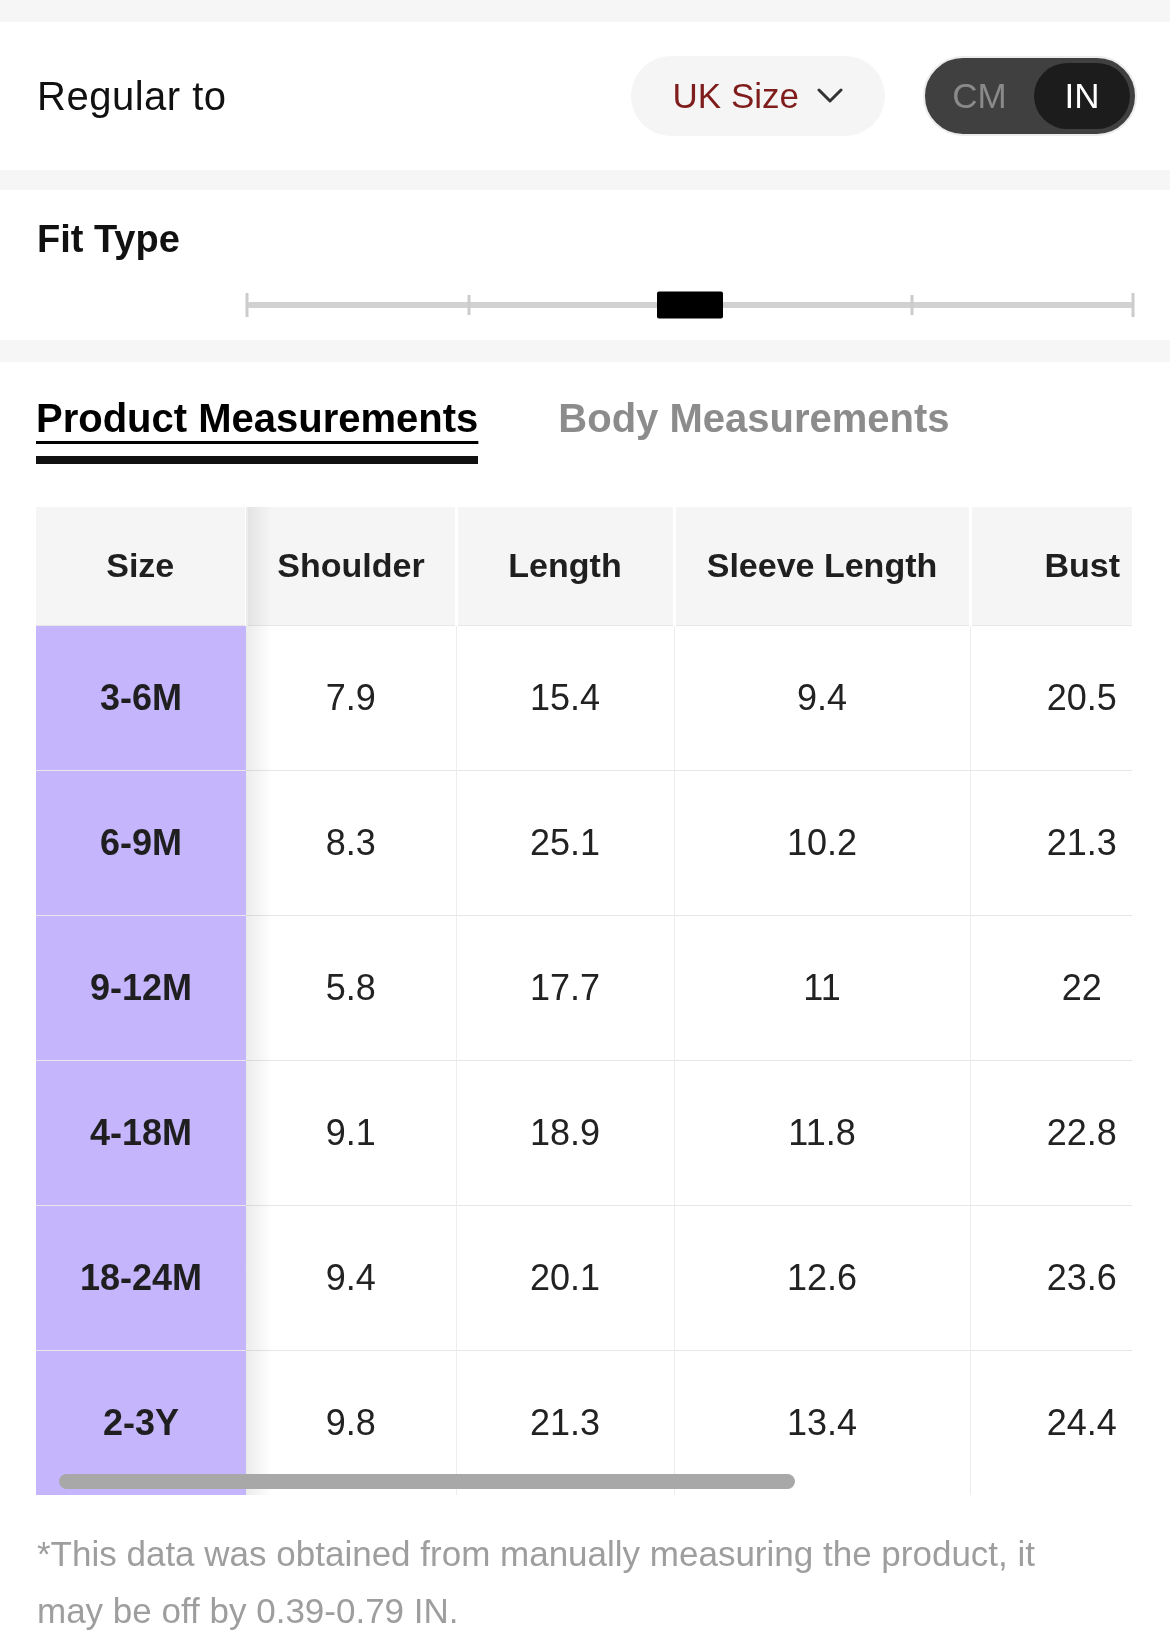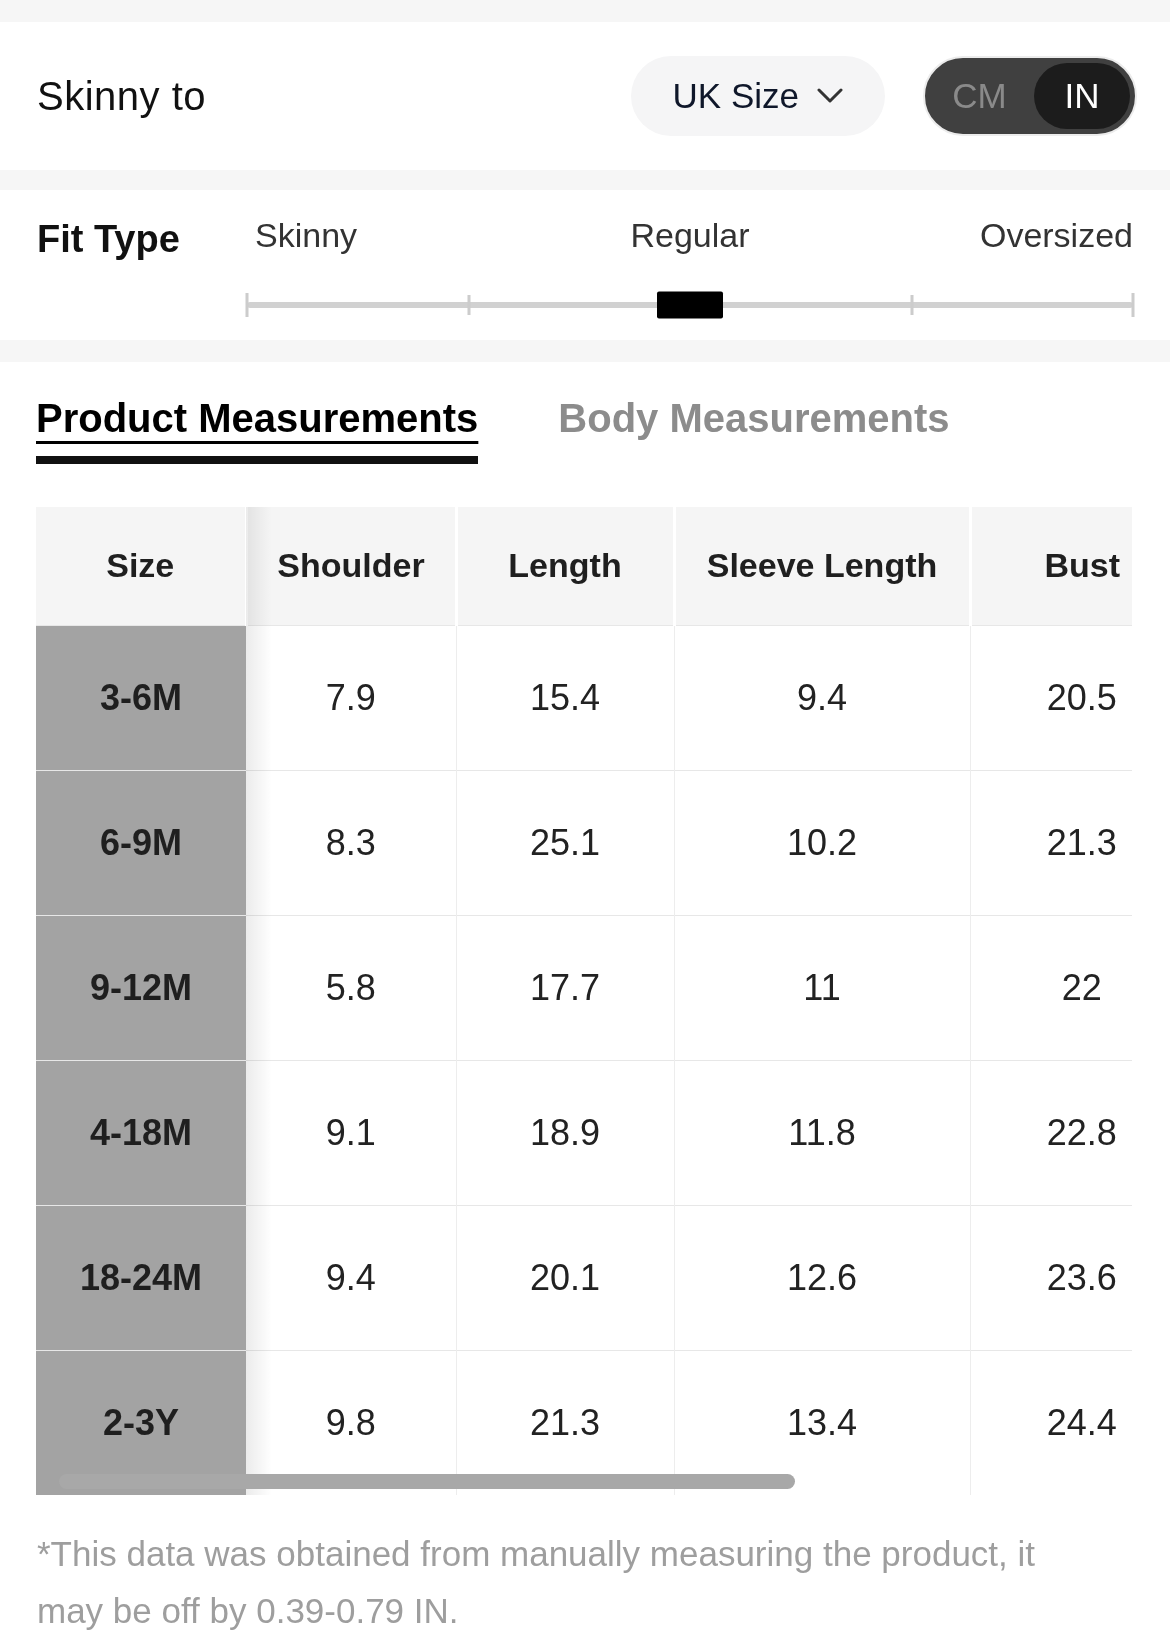--- a/index.html
+++ b/index.html
@@ -19,21 +19,21 @@
     height: 148px; background: #fff;
     display: flex; align-items: center; justify-content: space-between;
     padding: 0 33px 0 37px;
   }
   .switch-label { font-size: 40px; color: #111; letter-spacing: 0.5px; }
   .right-group { display: flex; align-items: center; gap: 38px; }
   .size-pill {
     min-width: 240px; height: 80px; border-radius: 40px;
     background: #f5f5f6; border: none; cursor: pointer;
     display: flex; align-items: center; justify-content: center; gap: 18px;
-    font-family: inherit; font-size: 35px; color: #0f172a; padding: 0 42px;
+    font-family: inherit; font-size: 35px; color: #7f1d1d; padding: 0 42px;
   }
   .chevron { width: 26px; height: 16px; display: block; }
   .unit-toggle {
     width: 214px; height: 80px; border-radius: 40px;
     background: #404040; border: 2px solid #ececec;
     display: flex; align-items: center; cursor: pointer;
   }
   .unit-cm { flex: 1; text-align: center; font-size: 35px; color: #8a8a8a; }
   .unit-in {
     width: 96px; height: 66px; border-radius: 33px; margin-right: 5px;
@@ -87,21 +87,21 @@
   th:nth-child(5), td:nth-child(5) { width: 223px; }
   th {
     height: 118px; background: #f5f5f5; font-size: 34px; font-weight: bold;
     color: #1f1f1f; text-align: center; vertical-align: middle;
   }
   th + th { border-left: 3px solid #fff; }
   td {
     height: 145px; background: #fff; font-size: 36px; color: #222;
     text-align: center; vertical-align: middle; border-top: 1px solid #e7e7e7;
   }
-  td:first-child { background: #a3a3a3; font-weight: bold; color: #1f1f1f; }
+  td:first-child { background: #c4b5fd; font-weight: bold; color: #1f1f1f; }
   td:nth-child(n+3) { border-left: 1px solid #ededed; }
   .col-shadow {
     position: absolute; left: 210px; top: 0; bottom: 0; width: 26px;
     background: linear-gradient(90deg, rgba(0,0,0,0.08), rgba(0,0,0,0));
     pointer-events: none;
   }
   .hscroll-thumb {
     position: absolute; left: 23px; bottom: 6px; width: 736px; height: 15px;
     border-radius: 8px; background: #a8a8a8; cursor: pointer;
   }
@@ -110,45 +110,40 @@
     margin: 30px 38px 0 1px; font-size: 35px; line-height: 57px; color: #9e9e9e;
   }
   .footnote span { display: block; }
 </style>
 </head>
 <body>
 
 <div class="strip strip-a"></div>
 
 <section class="switch-row">
-  <span class="switch-label">Skinny to</span>
+  <span class="switch-label">Regular to</span>
   <div class="right-group">
     <button class="size-pill">
       <span>UK Size</span>
       <svg class="chevron" viewBox="0 0 26 16" fill="none">
         <path d="M2 2 L13 13 L24 2" stroke="#333" stroke-width="3" stroke-linecap="round" stroke-linejoin="round"></path>
       </svg>
     </button>
     <div class="unit-toggle">
       <span class="unit-cm">CM</span>
       <span class="unit-in">IN</span>
     </div>
   </div>
 </section>
 
 <div class="strip strip-b"></div>
 
 <section class="fit-row">
   <span class="fit-label">Fit Type</span>
   <div class="slider">
-    <div class="slider-labels">
-      <span class="opt opt-skinny">Skinny</span>
-      <span class="opt opt-regular">Regular</span>
-      <span class="opt opt-oversized">Oversized</span>
-    </div>
     <div class="track">
       <span class="tick"></span>
       <span class="tick"></span>
       <span class="tick"></span>
       <span class="tick"></span>
       <span class="handle"></span>
     </div>
   </div>
 </section>
 

